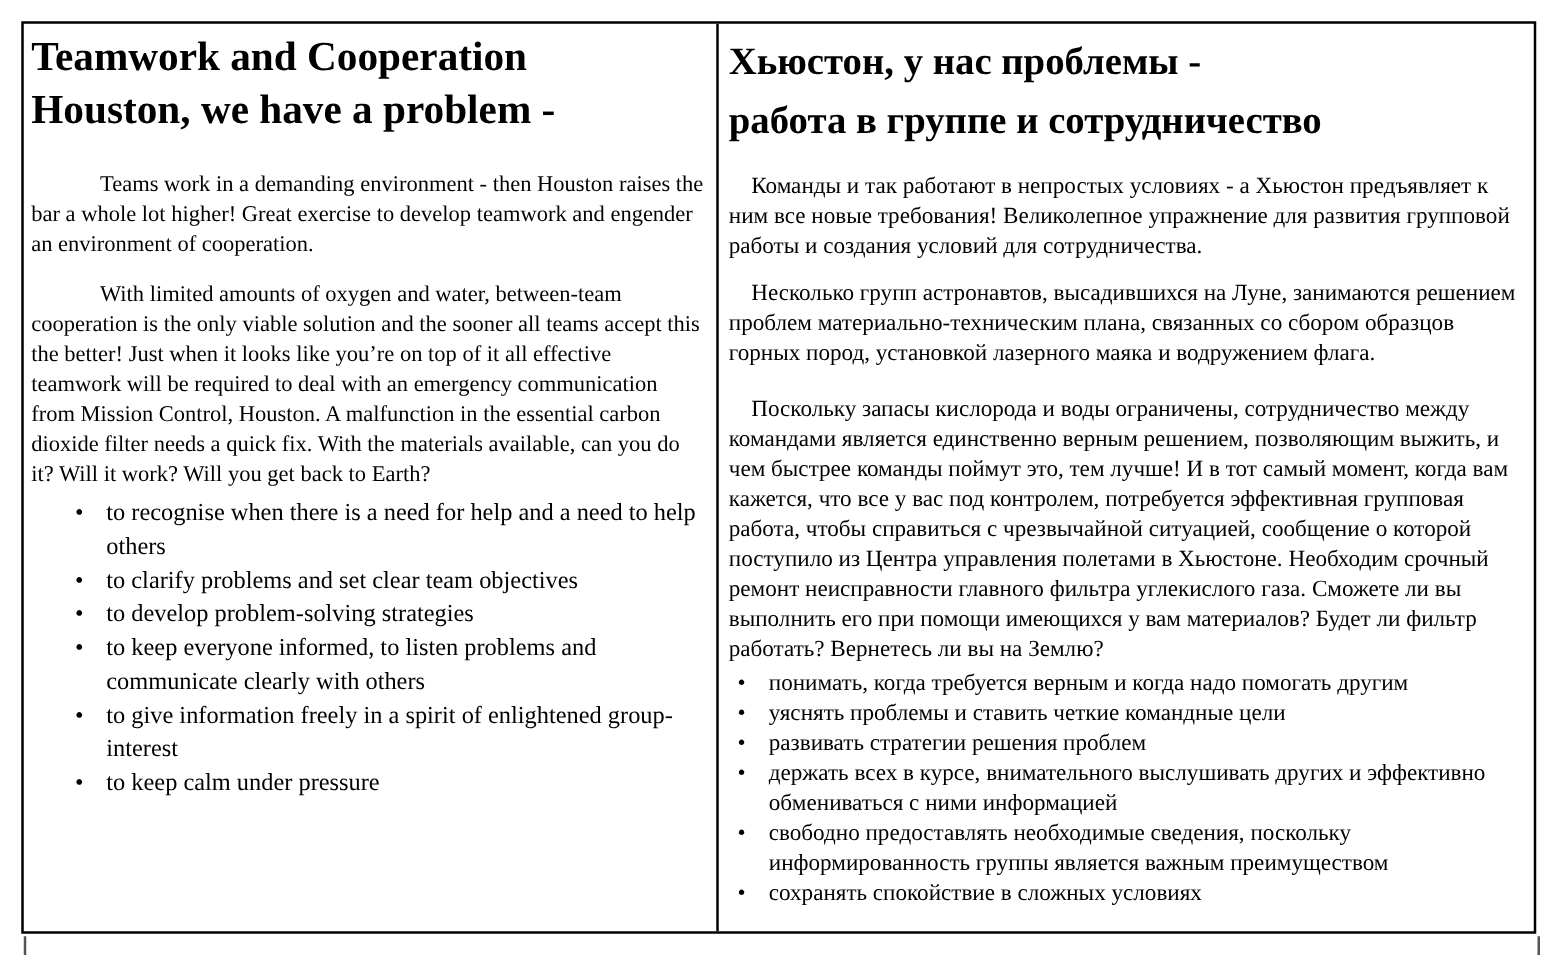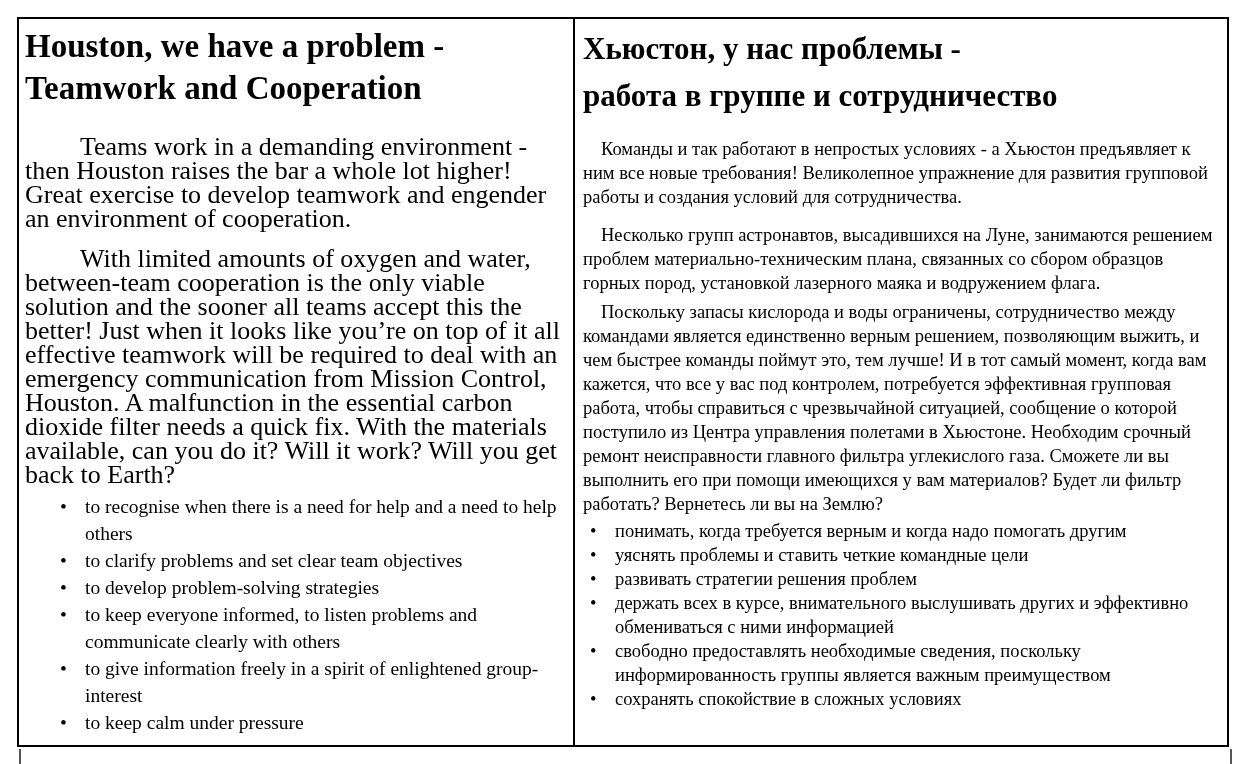--- a/index.html
+++ b/index.html
@@ -47,21 +47,21 @@
   .cell.left h1 {
     margin: 0;
     font-size: 33px;
     line-height: 42px;
     font-weight: bold;
     letter-spacing: 0px;
   }
   .cell.left h1 span { display: block; }
   .cell.left p {
     margin: 16px 0 0 0;
-    font-size: 26px;
+    font-size: 18px;
     line-height: 24px;
     text-indent: 55px;
   }
   .cell.left p.first { margin-top: 26px; }
   .cell.left ul {
     list-style: none;
     margin: 6px 0 0 0;
     padding: 0 0 0 35px;
   }
   .cell.left li {
@@ -85,21 +85,21 @@
   }
   .cell.right h1 span { display: block; }
   .cell.right p {
     margin: 14px 0 0 0;
     font-size: 18.5px;
     line-height: 24px;
     text-indent: 18px;
     font-family: Liberation Serif, serif;
   }
   .cell.right p.first { margin-top: 18px; }
-  .cell.right p.third { margin-top: 5px; }
+  .cell.right p.third { margin-top: 21px; }
   .cell.right ul {
     list-style: none;
     margin: 3px 0 0 0;
     padding: 0 0 0 7px;
   }
   .cell.right li {
     position: relative;
     padding-left: 25px;
     font-size: 18.5px;
     line-height: 24px;
@@ -119,22 +119,22 @@
   }
 </style>
 </head>
 <body>
 
 <div class="page">
   <div class="doc-table">
 
     <div class="cell left">
       <h1>
+        <span>Teamwork and Cooperation</span>
         <span>Houston, we have a problem -</span>
-        <span>Teamwork and Cooperation</span>
       </h1>
       <p class="first">Teams work in a demanding environment - then Houston raises the bar a whole lot higher! Great exercise to develop teamwork and engender an environment of cooperation.</p>
       <p>With limited amounts of oxygen and water, between-team cooperation is the only viable solution and the sooner all teams accept this the better! Just when it looks like you’re on top of it all effective teamwork will be required to deal with an emergency communication from Mission Control, Houston. A malfunction in the essential carbon dioxide filter needs a quick fix. With the materials available, can you do it? Will it work? Will you get back to Earth?</p>
       <ul>
         <li>
           <span class="bullet-marker">•</span>
           <span>to recognise when there is a need for help and a need to help others</span>
         </li>
         <li>
           <span class="bullet-marker">•</span>

